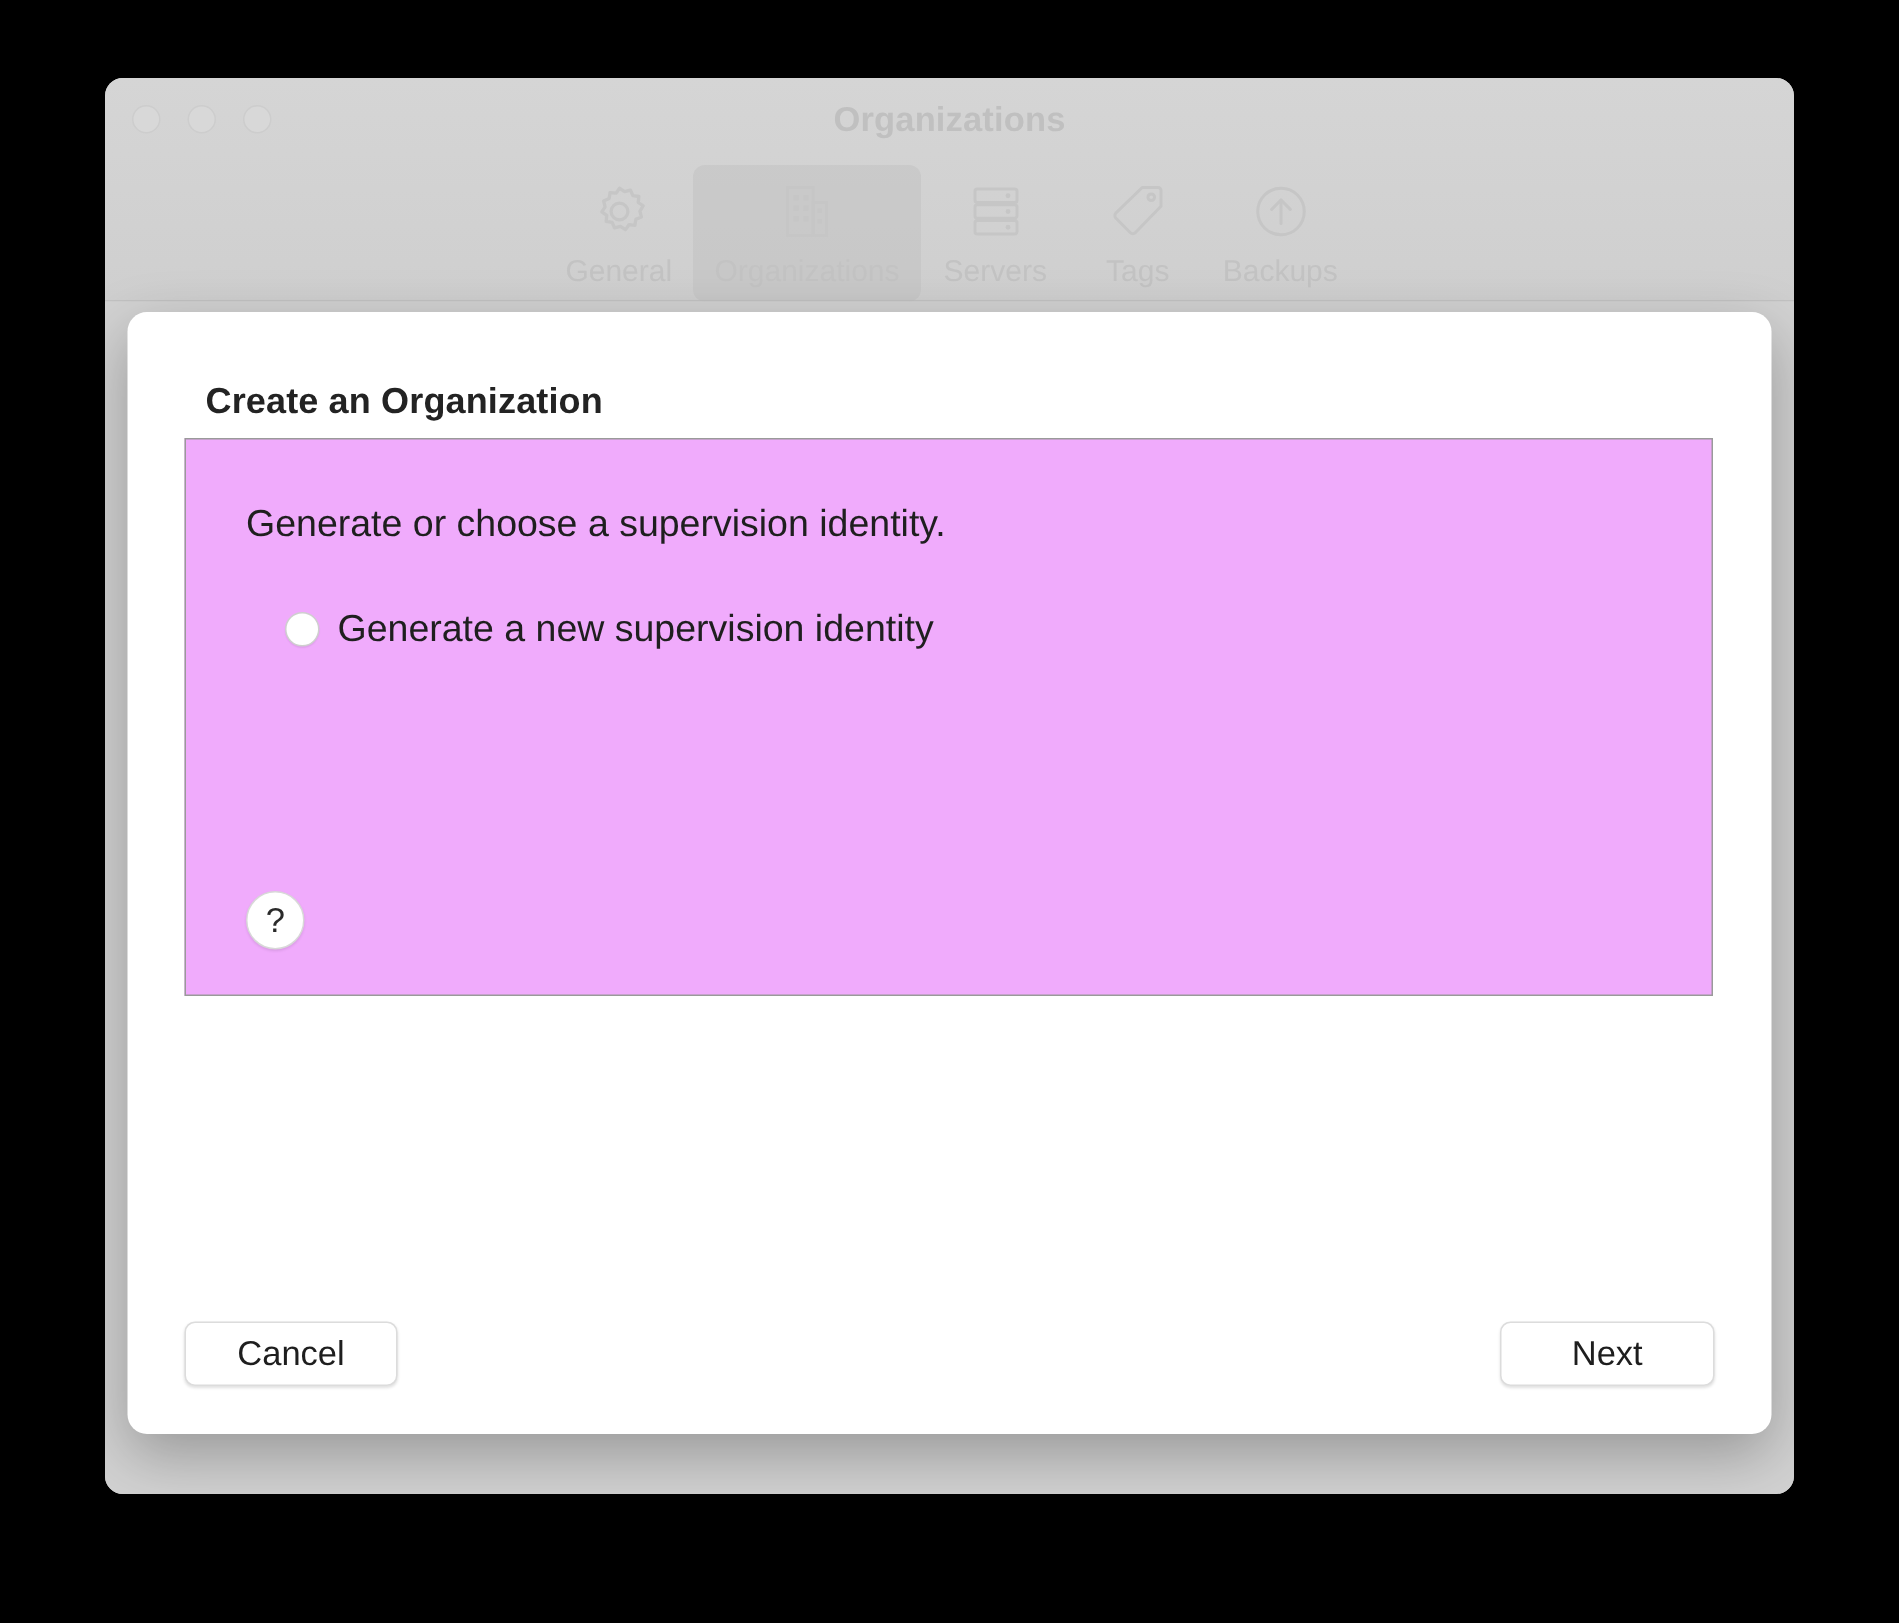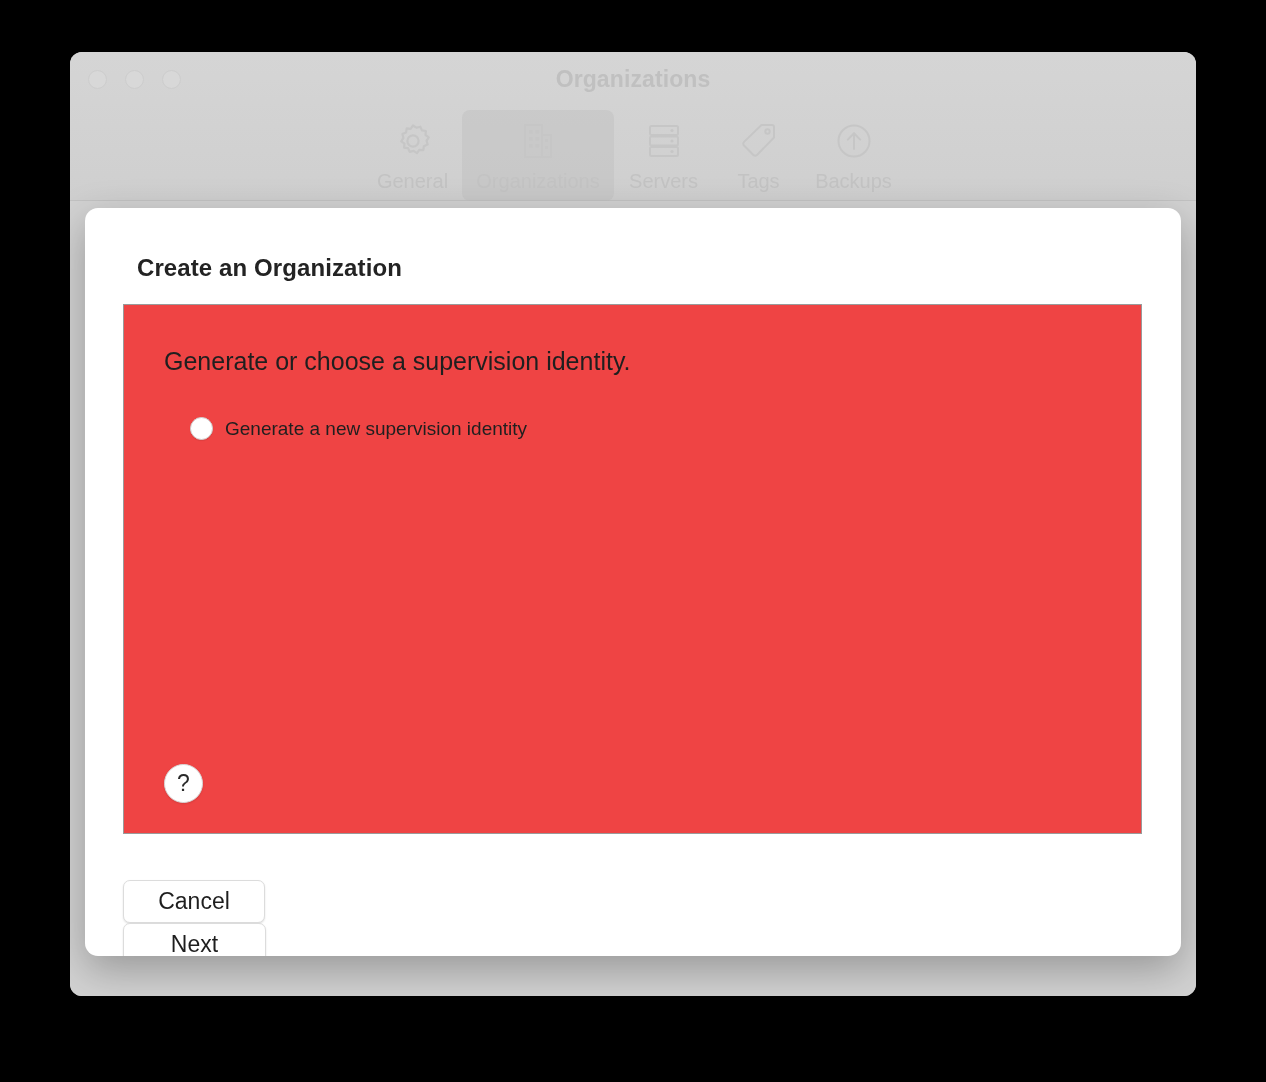--- a/index.html
+++ b/index.html
@@ -122,25 +122,25 @@
     top: 46px;
     font-size: 24px;
     font-weight: bold;
     color: #232323;
     letter-spacing: 0.1px;
     margin-left: 13px;
   }
   .content-box {
     position: absolute;
     left: 38px;
-    top: 96px;
+    top: 84px;
     width: 1019px;
-    height: 530px;
+    height: 372px;
     border: 1px solid #9a9a9a;
-    background: #ef4444;
+    background: #f0abfc;
     box-sizing: border-box;
   }
   .prompt {
     position: absolute;
     left: 40px;
     top: 42px;
     font-size: 25px;
     color: #1f1f1f;
   }
   .radio-group {
@@ -171,21 +171,21 @@
     flex: none;
   }
   .radio-row.checked .radio-mark::after {
     content: "";
     width: 11px;
     height: 11px;
     border-radius: 50%;
     background: #2b2b2b;
   }
   .radio-label {
-    font-size: 19px;
+    font-size: 25px;
     color: #1f1f1f;
     white-space: nowrap;
   }
   .help-button {
     position: absolute;
     left: 40px;
     bottom: 30px;
     width: 39px;
     height: 39px;
     border-radius: 50%;
@@ -201,22 +201,21 @@
     cursor: default;
   }
 
   .button-bar {
     position: absolute;
     left: 38px;
     right: 38px;
     top: 672px;
     height: 44px;
     display: flex;
-    align-items: flex-start;
-    flex-direction: column;
+    align-items: center;
   }
   .spacer { flex: 1 1 auto; }
   .btn {
     background: #ffffff;
     border: 1px solid #dcdcdc;
     border-radius: 7px;
     box-shadow: 0 1px 2px rgba(0,0,0,0.12);
     font-family: "Liberation Sans", sans-serif;
     font-size: 23px;
     color: #1e1e1e;

